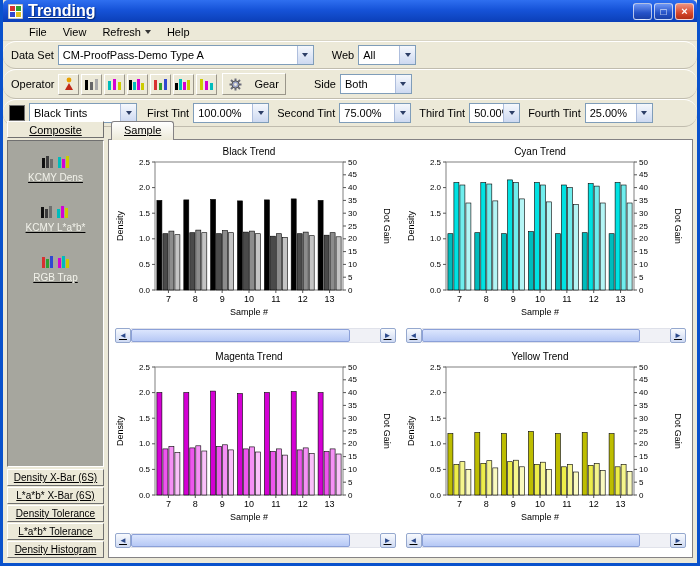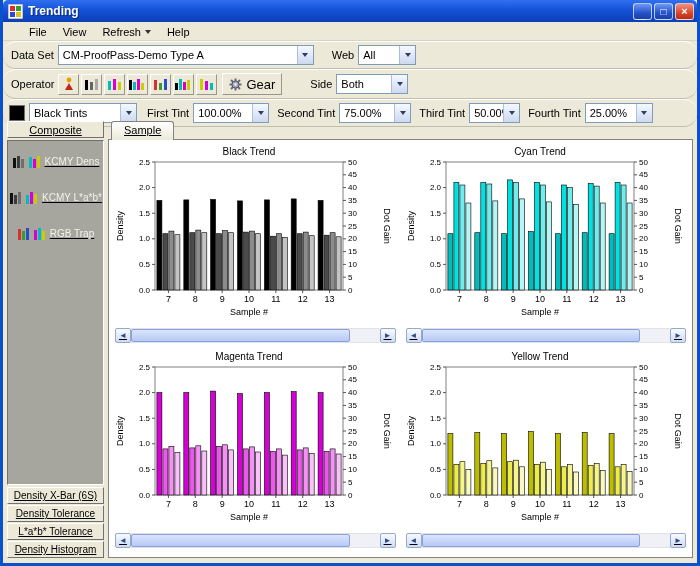--- a/index.html
+++ b/index.html
@@ -3,21 +3,21 @@
 <meta charset="utf-8">
 <style>
   * { box-sizing: border-box; margin: 0; padding: 0; }
   body { background:#ffffff; font-family:"Liberation Sans", sans-serif; }
   #window { position:relative; width:700px; height:566px; background:#ece9d8;
             border-left:3px solid #0a52cc; border-right:3px solid #0a52cc; border-bottom:3px solid #0a52cc; overflow:hidden; }
   
   .titlebar { height:22px; display:flex; align-items:center; gap:4px; padding:0 3px 0 5px;
               background:linear-gradient(180deg,#2f6ff0 0%,#1653d8 45%,#0b3fb8 100%);
               border-radius:5px 5px 0 0; }
-  .titlebar .title { color:#fff; font-size:12px; font-weight:bold; text-shadow:1px 1px 1px #062a7a; flex:1; }
+  .titlebar .title { color:#fff; font-size:16px; font-weight:bold; text-shadow:1px 1px 1px #062a7a; flex:1;text-decoration:underline; }
   .appicon { width:16px; height:16px; display:flex; align-items:center; }
   .winbtns { display:flex; gap:2px; }
   .wbtn { width:19px; height:17px; border-radius:3px; border:1px solid #ffffffaa; color:#fff;
           font-size:10px; font-weight:bold; display:flex; align-items:center; justify-content:center;
           background:linear-gradient(180deg,#6f97f5,#2552c8 60%,#1a40a8); cursor:pointer; }
   .wbtn.min span { transform:translateY(3px); }
   .wbtn.close { background:linear-gradient(180deg,#ef9280,#d6472b 60%,#b32f16); font-size:11px; }
   
   .menubar { height:19px; display:flex; align-items:flex-end; padding-left:18px; font-size:11px;
              border-bottom:1px solid #d8d4c4; background:#ece9d8; }
@@ -29,33 +29,33 @@
   .lbl { font-size:11px; margin:0 4px 0 2px; white-space:nowrap; }
   .combo { height:20px; background:#fff; border:1px solid #7f9db9; display:inline-flex; align-items:center;
            font-size:11px; cursor:pointer; }
   .combo .ctext { padding:0 4px; flex:1; white-space:nowrap; overflow:hidden; }
   .combo .cbtn { width:16px; height:100%; display:flex; align-items:center; justify-content:center;
                  background:linear-gradient(180deg,#f5f8fd,#cdd9f1); border-left:1px solid #aebedd; }
   .combo .cbtn .tri-down { border-top-color:#2c3e66; }
   .tbtn { width:21px; height:21px; margin-right:2px; background:#ece9d8; border:1px solid;
           border-color:#fff #9a968a #9a968a #fff; display:flex; align-items:center; justify-content:center; cursor:pointer; }
   .gearbtn { height:22px; margin-left:3px; padding:0 6px; background:#ece9d8; border:1px solid;
-             border-color:#fff #9a968a #9a968a #fff; display:flex; align-items:center; gap:4px;
-             font-size:13px; cursor:pointer; }
+             border-color:#fff #9a968a #9a968a #fff; display:flex; align-items:center; gap:12px;
+             font-size:11px; cursor:pointer; }
   .swatch { width:16px; height:16px; background:#000; border:1px solid #707070; margin-right:4px; }
   .gap { margin-left:18px; }
   
   .content { position:absolute; top:119px; left:0; right:0; bottom:0; display:flex; gap:4px; padding:2px 4px 5px 4px;text-decoration:underline; }
   .sidebar { width:97px; display:flex; flex-direction:column; }
   .side-top-btn, .side-btn { height:17px; font-size:10px; font-family:"Liberation Sans",sans-serif;
       background:#ece9d8; border:1px solid; border-color:#fff #707070 #707070 #fff; cursor:pointer; white-space:nowrap; }
   .side-top-btn { margin-bottom:2px; font-size:11px; }
   .side-panel { flex:1; background:#a6a69e; border:1px solid; border-color:#707070 #fff #fff #707070;
                 display:flex; flex-direction:column; align-items:center; padding-top:12px; gap:20px; }
-  .side-item { display:flex; flex-direction:row; align-items:center; gap:3px; cursor:pointer; }
+  .side-item { display:flex; flex-direction:column; align-items:center; gap:3px; cursor:pointer; }
   .side-item .slabel { font-size:10px; color:#f2f2ea; }
   .side-bottom { display:flex; flex-direction:column; gap:1px; margin-top:2px; }
   
   .main { flex:1; display:flex; flex-direction:column; min-width:0; }
   .tabrow { height:19px; display:flex; padding-left:3px; position:relative; z-index:2; }
   .tab { padding:2px 12px 0 12px; font-size:11px; background:linear-gradient(180deg,#ffffff,#ece9d8);
          border:1px solid #848284; border-bottom:none; border-radius:3px 3px 0 0; cursor:pointer; }
   .panel { flex:1; background:#fff; border:1px solid #848284; margin-top:-1px;
            display:grid; grid-template-columns:1fr 1fr; grid-template-rows:1fr 1fr;
            column-gap:10px; row-gap:2px; padding:4px 6px 6px 6px; min-height:0; }
@@ -278,20 +278,21 @@
               <rect x="9" y="3" width="3" height="12" fill="#3048d0"></rect>
               <rect x="17" y="5" width="3" height="10" fill="#d400d4"></rect>
               <rect x="21" y="3" width="3" height="12" fill="#00bcbc"></rect>
               <rect x="25" y="6" width="3" height="9" fill="#cccc00"></rect>
             </svg>
           <span class="slabel">RGB Trap</span>
         </div>
       </div>
       <div class="side-bottom">
         <button class="side-btn">Density X-Bar (6S)</button>
+        <button class="side-btn">L*a*b* X-Bar (6S)</button>
         <button class="side-btn">Density Tolerance</button>
         <button class="side-btn">L*a*b* Tolerance</button>
         <button class="side-btn">Density Histogram</button>
       </div>
     </div>
 
     <div class="main">
       <div class="tabrow">
         <span class="tab">Sample</span>
       </div>

